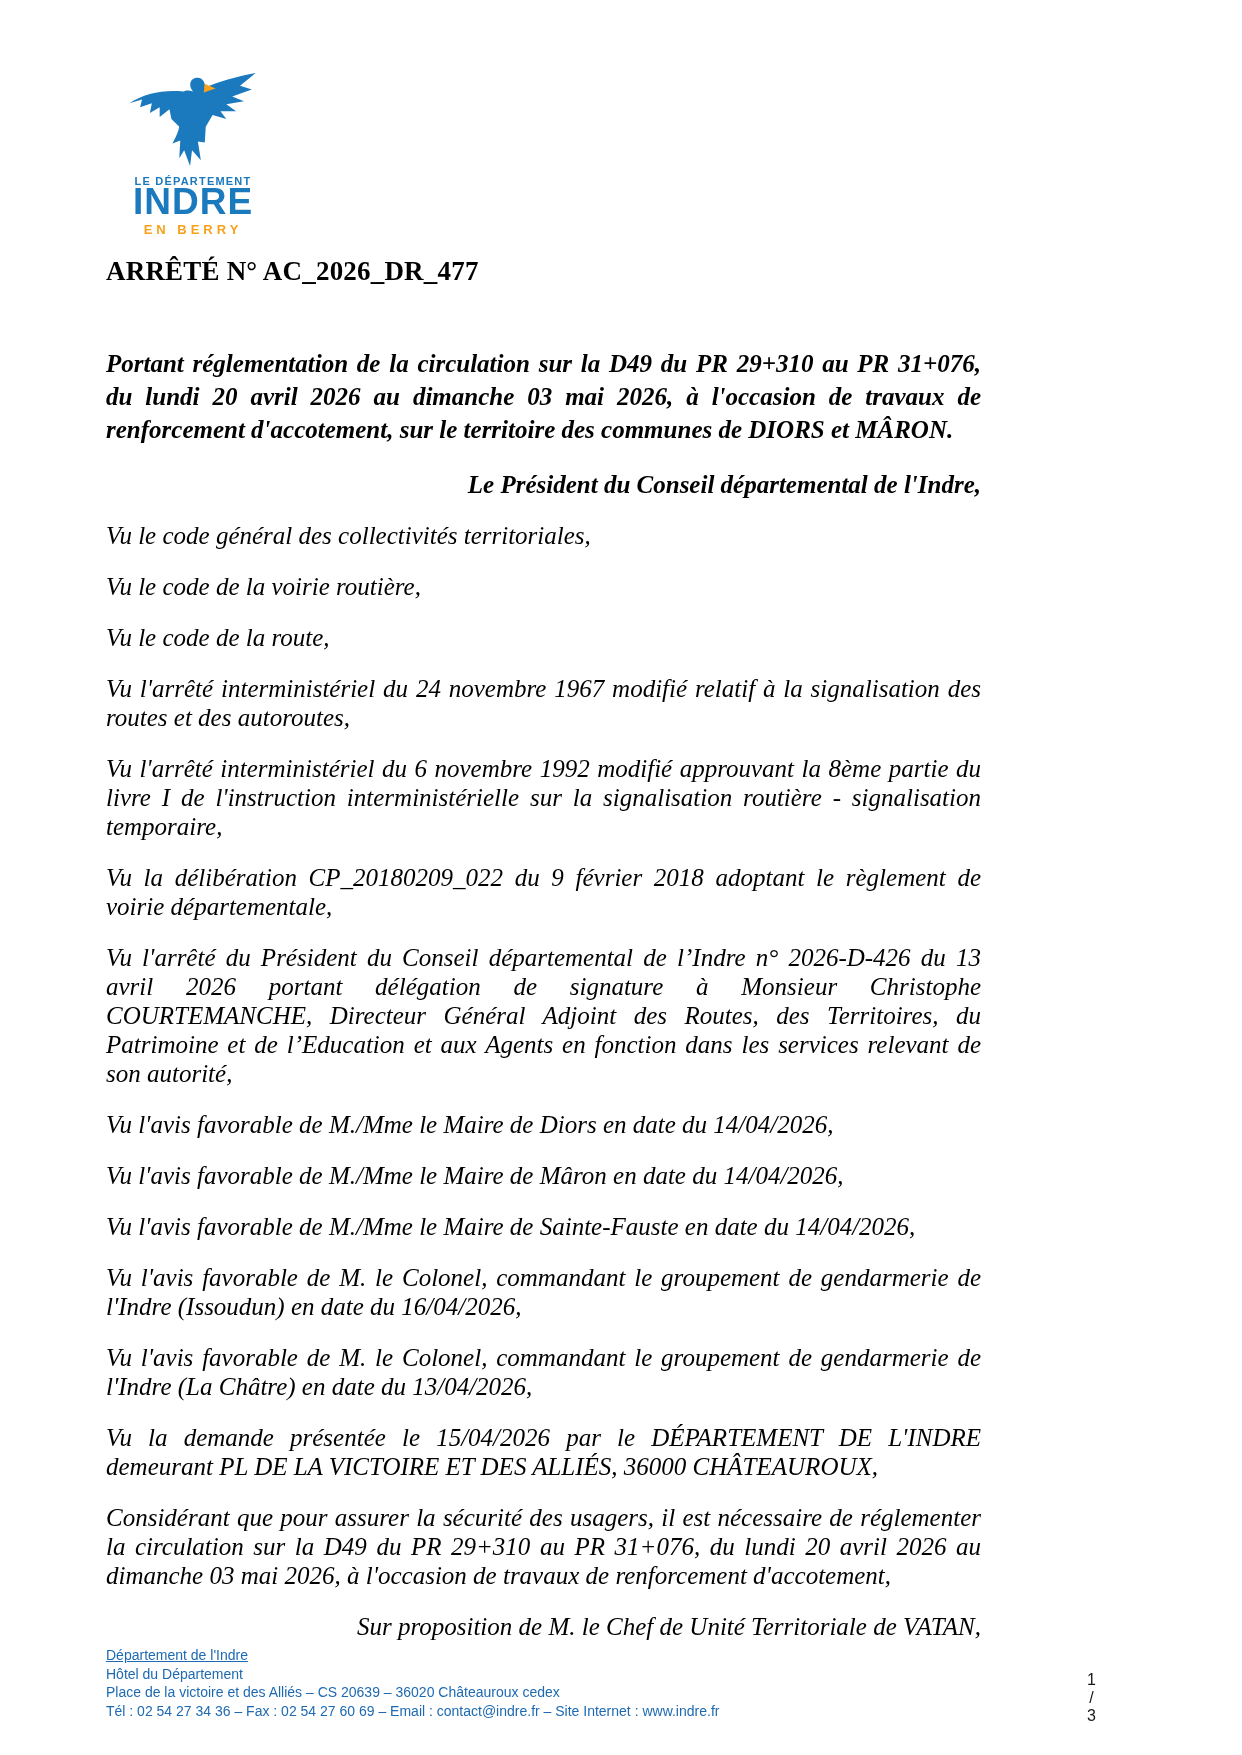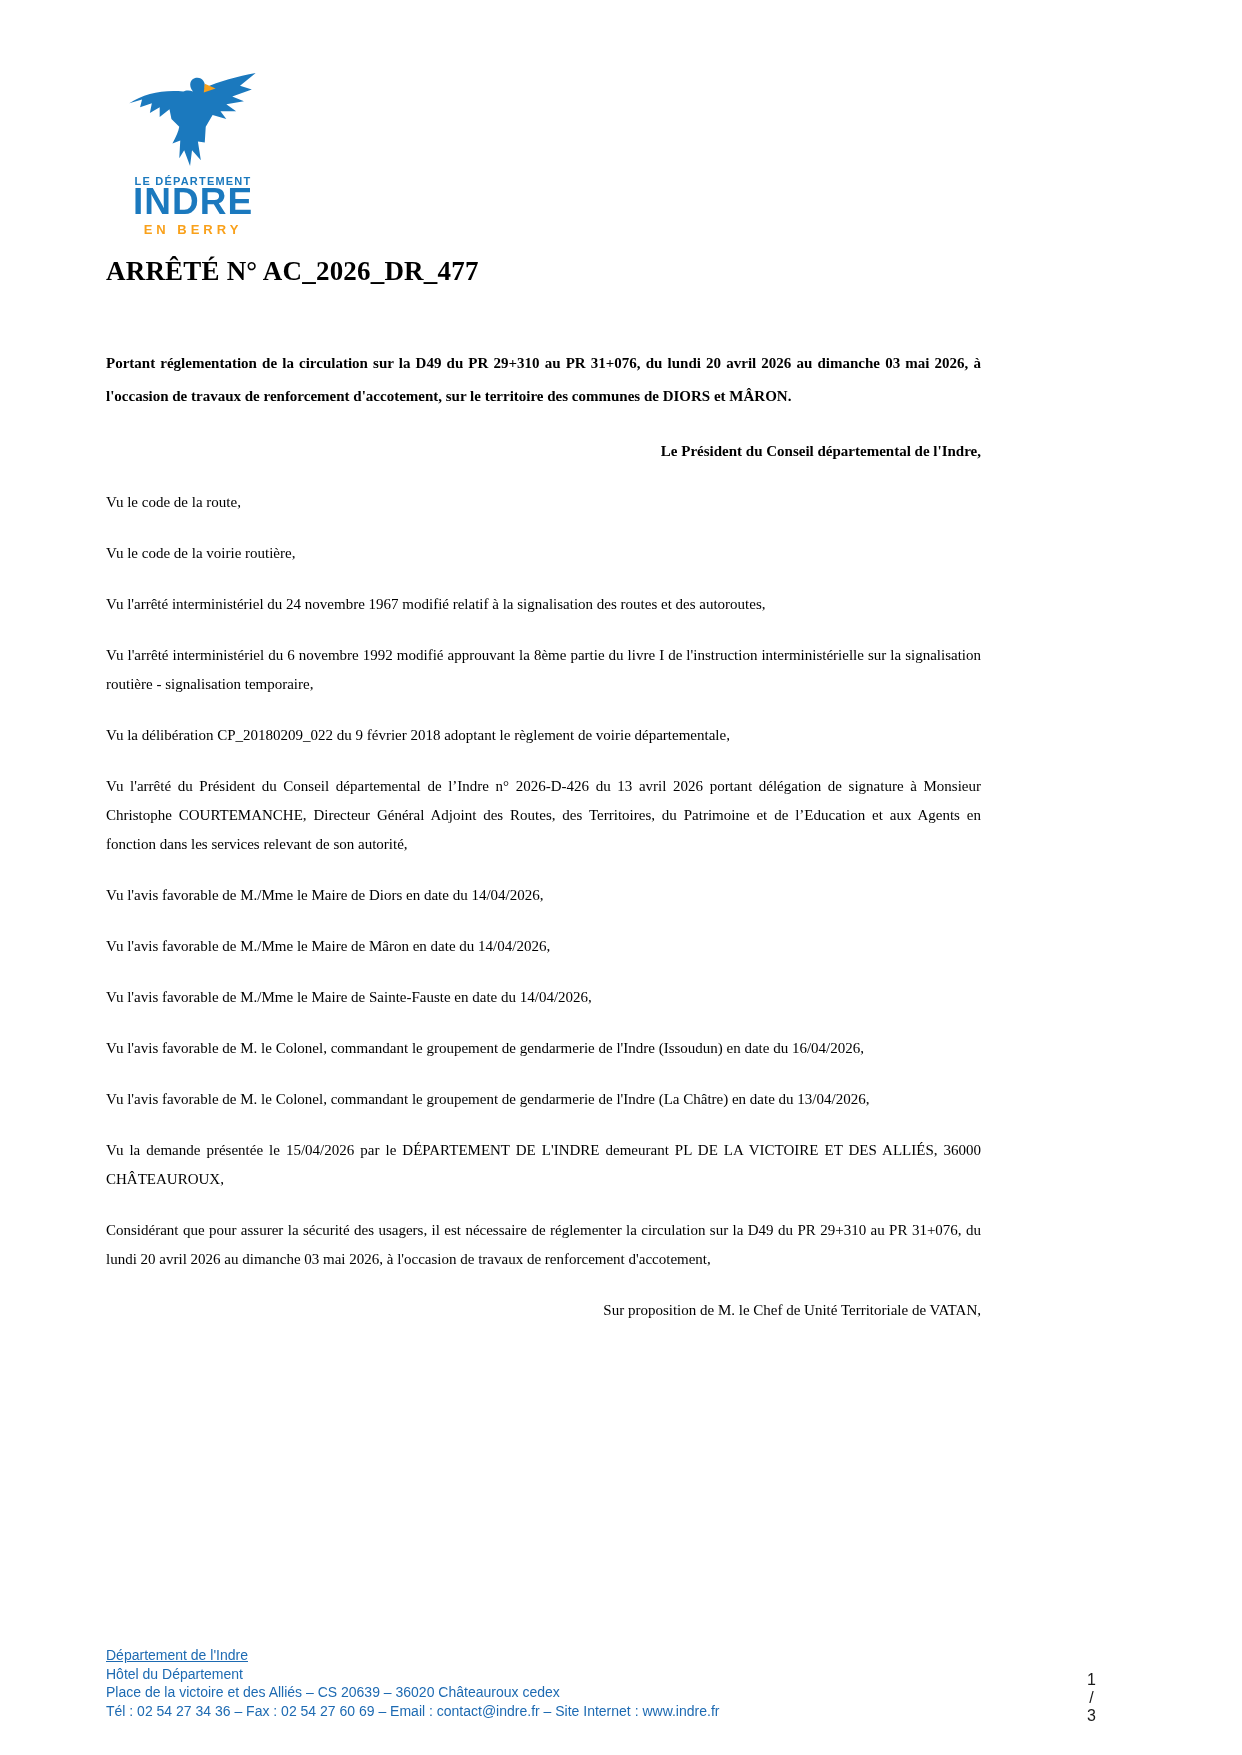--- a/index.html
+++ b/index.html
@@ -68,24 +68,25 @@
     top:256px;
   }
   .doc-title{
     font-size:27px;
     font-weight:bold;
     text-align:left;
     margin-bottom:60px;
     letter-spacing:0.2px;
   }
   .content p{
-    font-size:15px;
+    font-size:25px;
     line-height:29px;
     text-align:justify;
     margin-bottom:22px;
+    font-style:italic;
   }
   p.subject{
     font-weight:bold;
     line-height:33px;
     margin-bottom:24px;
   }
   p.salutation{
     font-weight:bold;
     text-align:right;
   }
@@ -142,22 +143,23 @@
     <div class="logo-name">INDRE</div>
     <div class="logo-region">EN BERRY</div>
   </div>
 
   <div class="content">
     <h1 class="doc-title">ARRÊTÉ N° AC_2026_DR_477</h1>
 
     <p class="subject">Portant réglementation de la circulation sur la D49 du PR 29+310 au PR 31+076, du lundi 20 avril 2026 au dimanche 03 mai 2026, à l'occasion de travaux de renforcement d'accotement, sur le territoire des communes de DIORS et MÂRON.</p>
     <p class="salutation">Le Président du Conseil départemental de l'Indre,</p>
 
+    <p>Vu le code général des collectivités territoriales,</p>
+    <p>Vu le code de la voirie routière,</p>
     <p>Vu le code de la route,</p>
-    <p>Vu le code de la voirie routière,</p>
     <p>Vu l'arrêté interministériel du 24 novembre 1967 modifié relatif à la signalisation des routes et des autoroutes,</p>
     <p>Vu l'arrêté interministériel du 6 novembre 1992 modifié approuvant la 8ème partie du livre I de l'instruction interministérielle sur la signalisation routière - signalisation temporaire,</p>
     <p>Vu la délibération CP_20180209_022 du 9 février 2018 adoptant le règlement de voirie départementale,</p>
     <p>Vu l'arrêté du Président du Conseil départemental de l’Indre n° 2026-D-426 du 13 avril 2026 portant délégation de signature à Monsieur Christophe COURTEMANCHE, Directeur Général Adjoint des Routes, des Territoires, du Patrimoine et de l’Education et aux Agents en fonction dans les services relevant de son autorité,</p>
     <p>Vu l'avis favorable de M./Mme le Maire de Diors en date du 14/04/2026,</p>
     <p>Vu l'avis favorable de M./Mme le Maire de Mâron en date du 14/04/2026,</p>
     <p>Vu l'avis favorable de M./Mme le Maire de Sainte-Fauste en date du 14/04/2026,</p>
     <p>Vu l'avis favorable de M. le Colonel, commandant le groupement de gendarmerie de l'Indre (Issoudun) en date du 16/04/2026,</p>
     <p>Vu l'avis favorable de M. le Colonel, commandant le groupement de gendarmerie de l'Indre (La Châtre) en date du 13/04/2026,</p>
     <p>Vu la demande présentée le 15/04/2026 par le DÉPARTEMENT DE L'INDRE demeurant PL DE LA VICTOIRE ET DES ALLIÉS, 36000 CHÂTEAUROUX,</p>

